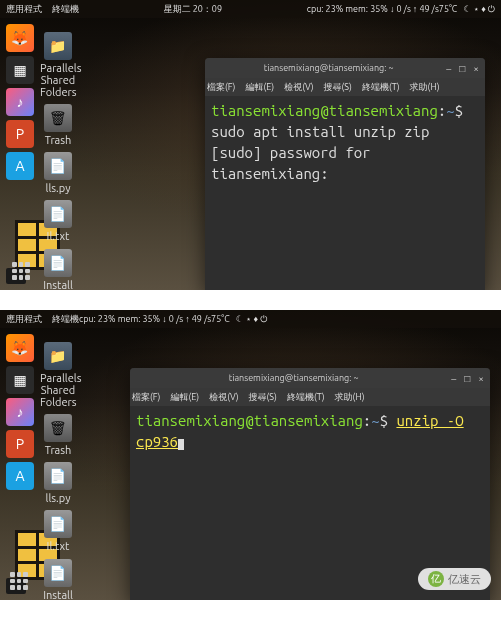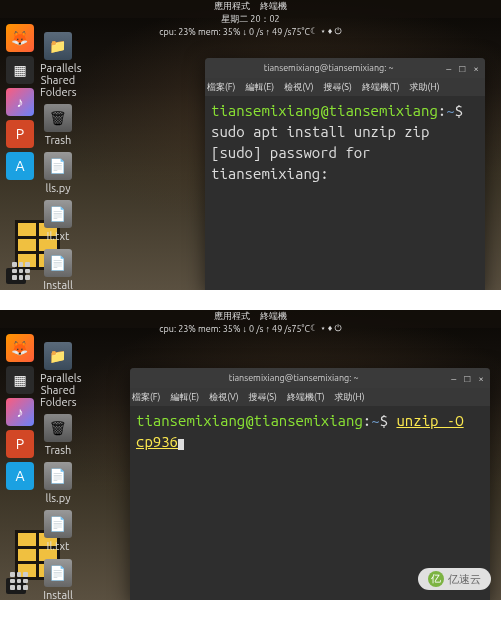--- a/index.html
+++ b/index.html
@@ -7,24 +7,24 @@
 .shot { width: 501px; height: 290px; position: relative; overflow: hidden; background: linear-gradient(135deg,#1a1510 0%,#2a2015 40%,#3a3020 100%); margin-bottom: 20px; }
 .sky { position:absolute; inset:0; background:
   radial-gradient(ellipse 400px 200px at 60% 40%, rgba(80,60,40,0.6) 0%, transparent 60%),
   linear-gradient(180deg, #0a0805 0%, #1a1510 30%, #3a3325 60%, #5a5040 100%);
 }
 .building { position:absolute; right:0; bottom:0; width:180px; height:180px; }
 .dome { position:absolute; right:20px; bottom:40px; width:90px; height:90px; border-radius:50%; background:linear-gradient(135deg,#4a5a4a,#2a3a2a); }
 .tower { position:absolute; right:110px; bottom:0; width:35px; height:160px; background:linear-gradient(90deg,#3a3528,#2a2518); }
 .window-grid { position:absolute; left:15px; bottom:20px; width:45px; height:50px; background:#1a1510; display:grid; grid-template-columns:1fr 1fr; gap:3px; padding:3px; }
 .window-grid div { background:#f0c040; }
-.topbar { position:absolute; top:0; left:0; right:0; height:18px; background:rgba(20,15,10,0.85); color:#ddd; font-size:9px; display:flex; align-items:center; padding:0 6px;flex-direction:column; }
+.topbar { position:absolute; top:0; left:0; right:0; height:18px; background:rgba(20,15,10,0.85); color:#ddd; font-size:9px; display:flex; align-items:center; padding:0 6px; }
 .topbar .left { display:flex; gap:10px; }
 .topbar .center { flex:1; text-align:center; }
-.topbar .right { display:flex; align-items:center; }
+.topbar .right { display:flex; gap:6px; align-items:center; }
 .dock { position:absolute; left:6px; top:24px; width:30px; display:flex; flex-direction:column; gap:4px; }
 .dock-icon { width:28px; height:28px; border-radius:4px; display:flex; align-items:center; justify-content:center; font-size:14px; color:#fff; }
 .ff { background:linear-gradient(135deg,#ff9500,#ff5e3a); }
 .parallels { background:#2a2a2a; }
 .itunes { background:linear-gradient(135deg,#fc5c7d,#6a82fb); }
 .ppt { background:#d24726; }
 .store { background:#1ba1e2; }
 .desktop-icons { position:absolute; left:40px; top:32px; width:40px; display:flex; flex-direction:column; gap:6px; }
 .dicon { width:36px; text-align:center; }
 .dicon .ico { width:28px; height:28px; margin:0 auto 2px; border-radius:3px; background:#999; display:flex; align-items:center; justify-content:center; font-size:14px; }
@@ -66,21 +66,21 @@
       <div></div>
       <div></div>
       <div></div>
     </div>
 
   <div class="topbar">
     <div class="left">
       <span>應用程式</span>
       <span>終端機</span>
     </div>
-    <div class="center">星期二 20：02</div>
+    <div class="center">星期二 20：09</div>
     <div class="right">
       <span>cpu: 23% mem: 35% ↓ 0 /s ↑ 49 /s75°C</span>
       <span>☾ ⋆ ♦ ⏻</span>
     </div>
   </div>
 
   <div class="dock">
     <div class="dock-icon ff">🦊</div>
     <div class="dock-icon parallels">▦</div>
     <div class="dock-icon itunes">♪</div>

